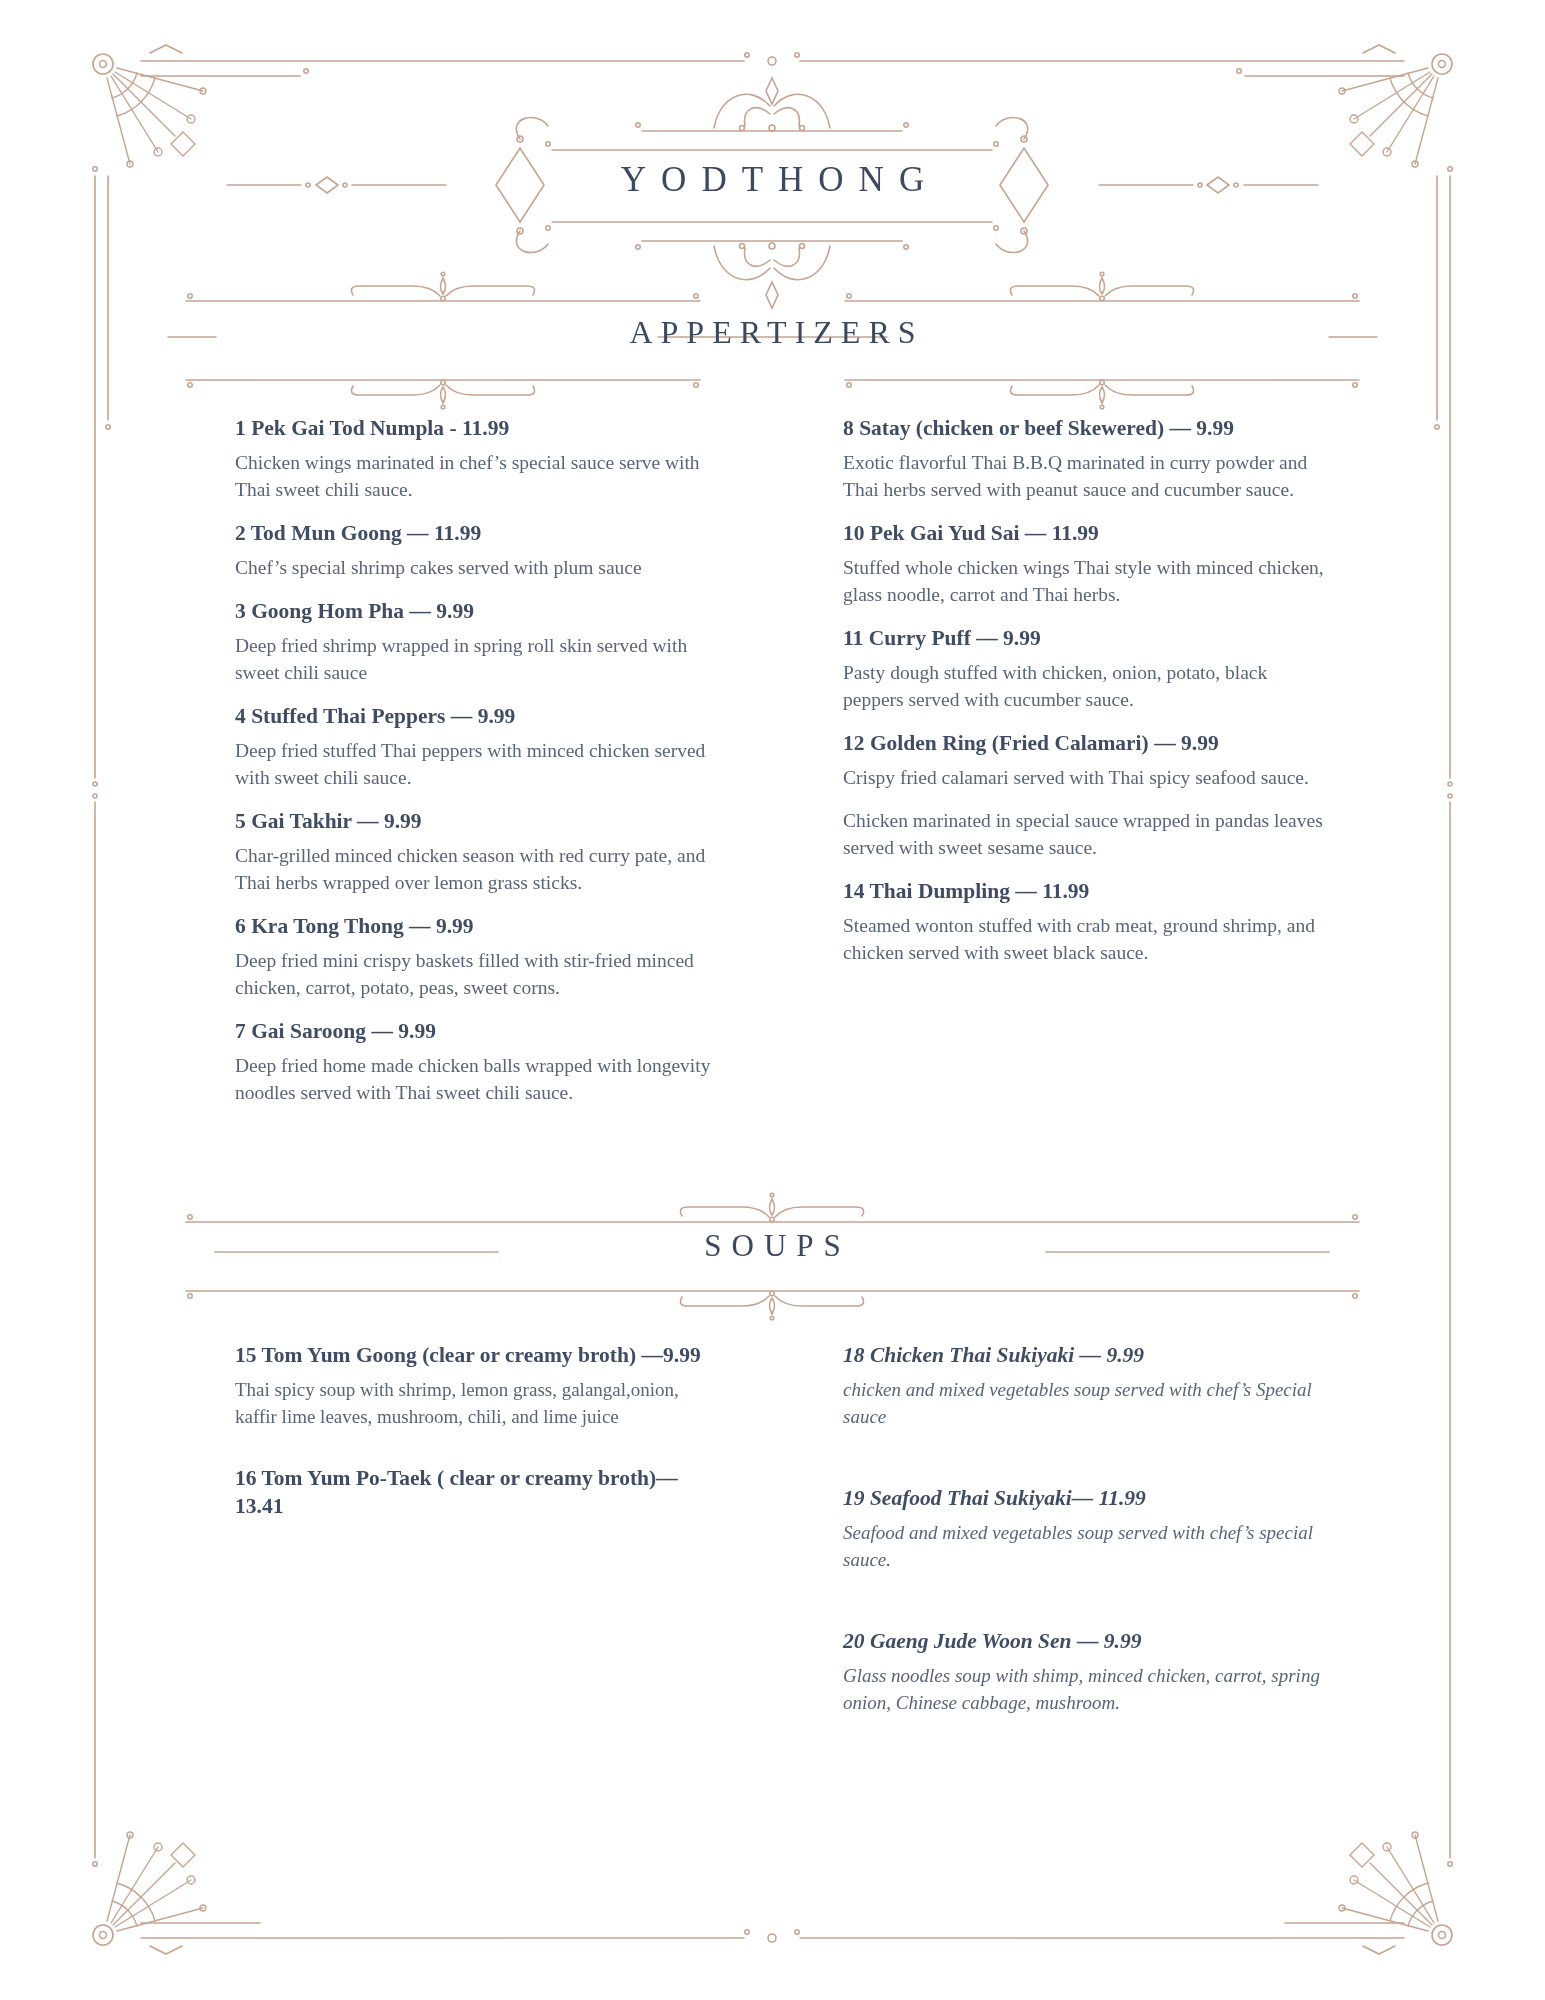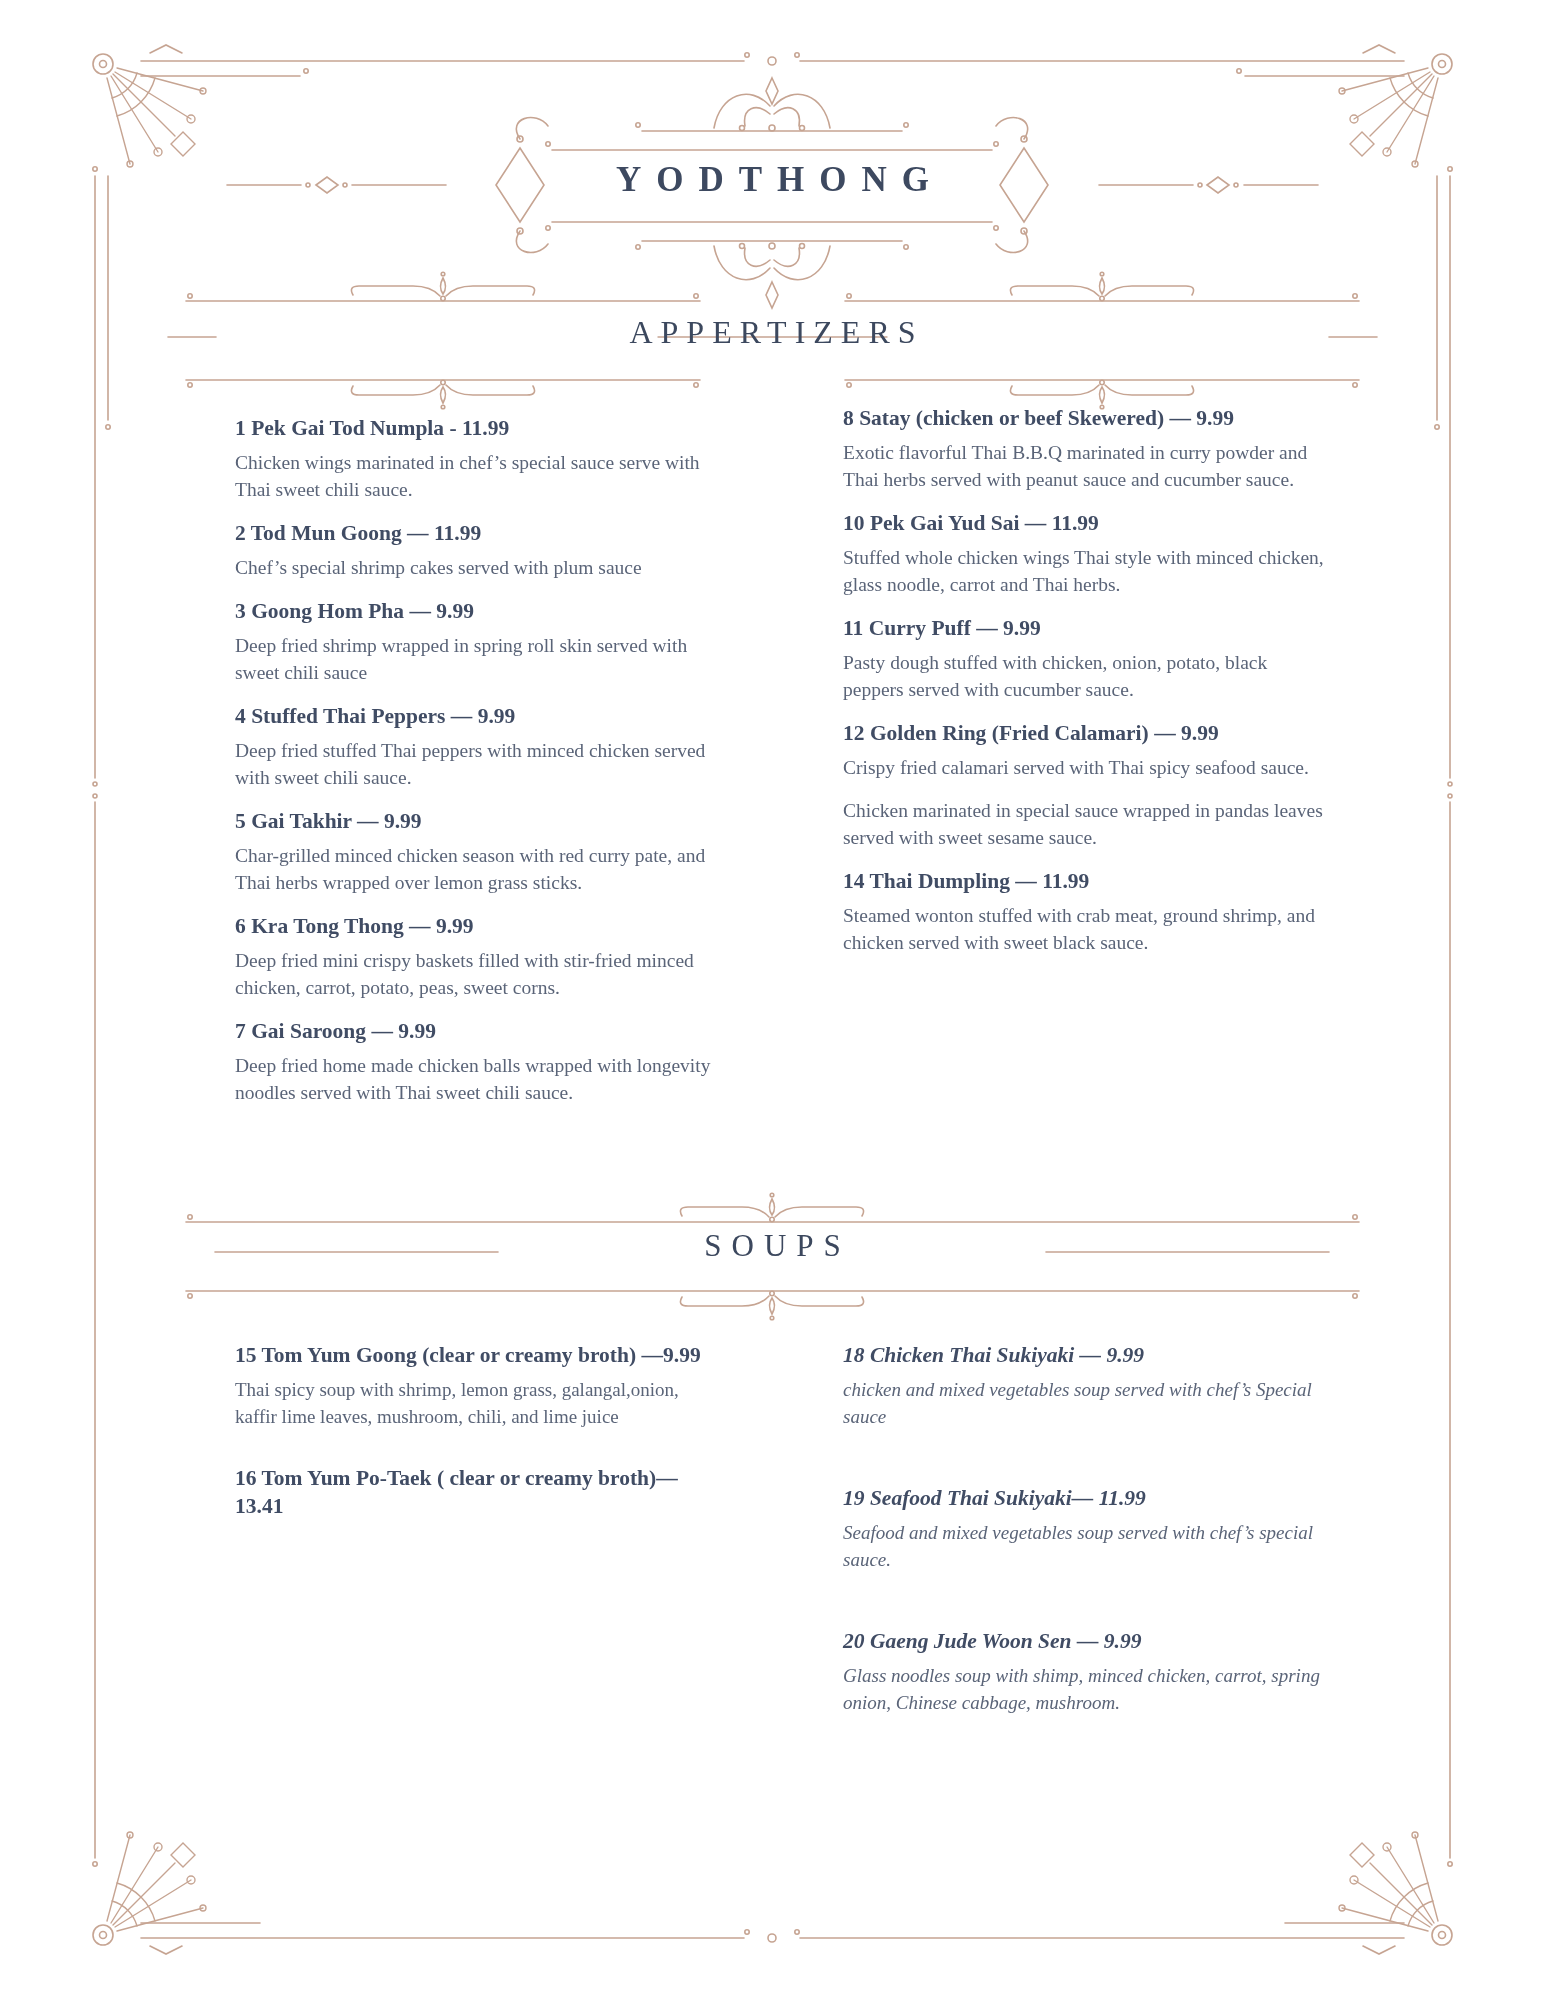--- a/index.html
+++ b/index.html
@@ -3,31 +3,31 @@
 <meta charset="utf-8">
 <style>
   html,body { margin:0; padding:0; background:#ffffff; }
   .page {
     position:relative; width:1545px; height:2000px; background:#ffffff;
     font-family:"Liberation Serif","DejaVu Serif",serif; overflow:hidden;
   }
   .frame-svg { position:absolute; inset:0; width:1545px; height:2000px; z-index:0; }
   .brand {
     position:absolute; top:160px; left:0; width:100%; text-align:center; z-index:2;
-    font-size:35px; font-weight:bold; letter-spacing:15px; text-indent:15px; color:#3d4960;
+    font-size:35px; font-weight:normal; letter-spacing:15px; text-indent:15px; color:#3d4960;
   }
   .sec-title {
     position:absolute; left:0; width:100%; text-align:center; z-index:2;
     font-weight:normal; color:#3c485e; margin:0;
   }
   #apps-title  { top:314px;  font-size:32px; letter-spacing:8px;  text-indent:8px; }
   #soups-title { top:1228px; font-size:31px; letter-spacing:10px; text-indent:10px; }
   .menu-col { position:absolute; width:505px; z-index:2; }
   #apps-col-left   { left:215px; top:414px; }
-  #apps-col-right  { left:823px; top:404px; }
+  #apps-col-right  { left:823px; top:414px; }
   #soups-col-left  { left:215px; top:1341px; }
   #soups-col-right { left:823px; top:1341px; }
   .item { margin-bottom:16px;margin-left:20px; }
   .item h3 {
     margin:0 0 7px 0; font-size:21.5px; line-height:28px;
     font-weight:bold; color:#404c64;
   }
   .item p { margin:0; font-size:19.5px; line-height:27px; color:#5a6478; }
   #soups-col-left .item p, #soups-col-right .item p { font-size:19px; }
   #soups-col-left .item  { margin-bottom:34px; }

